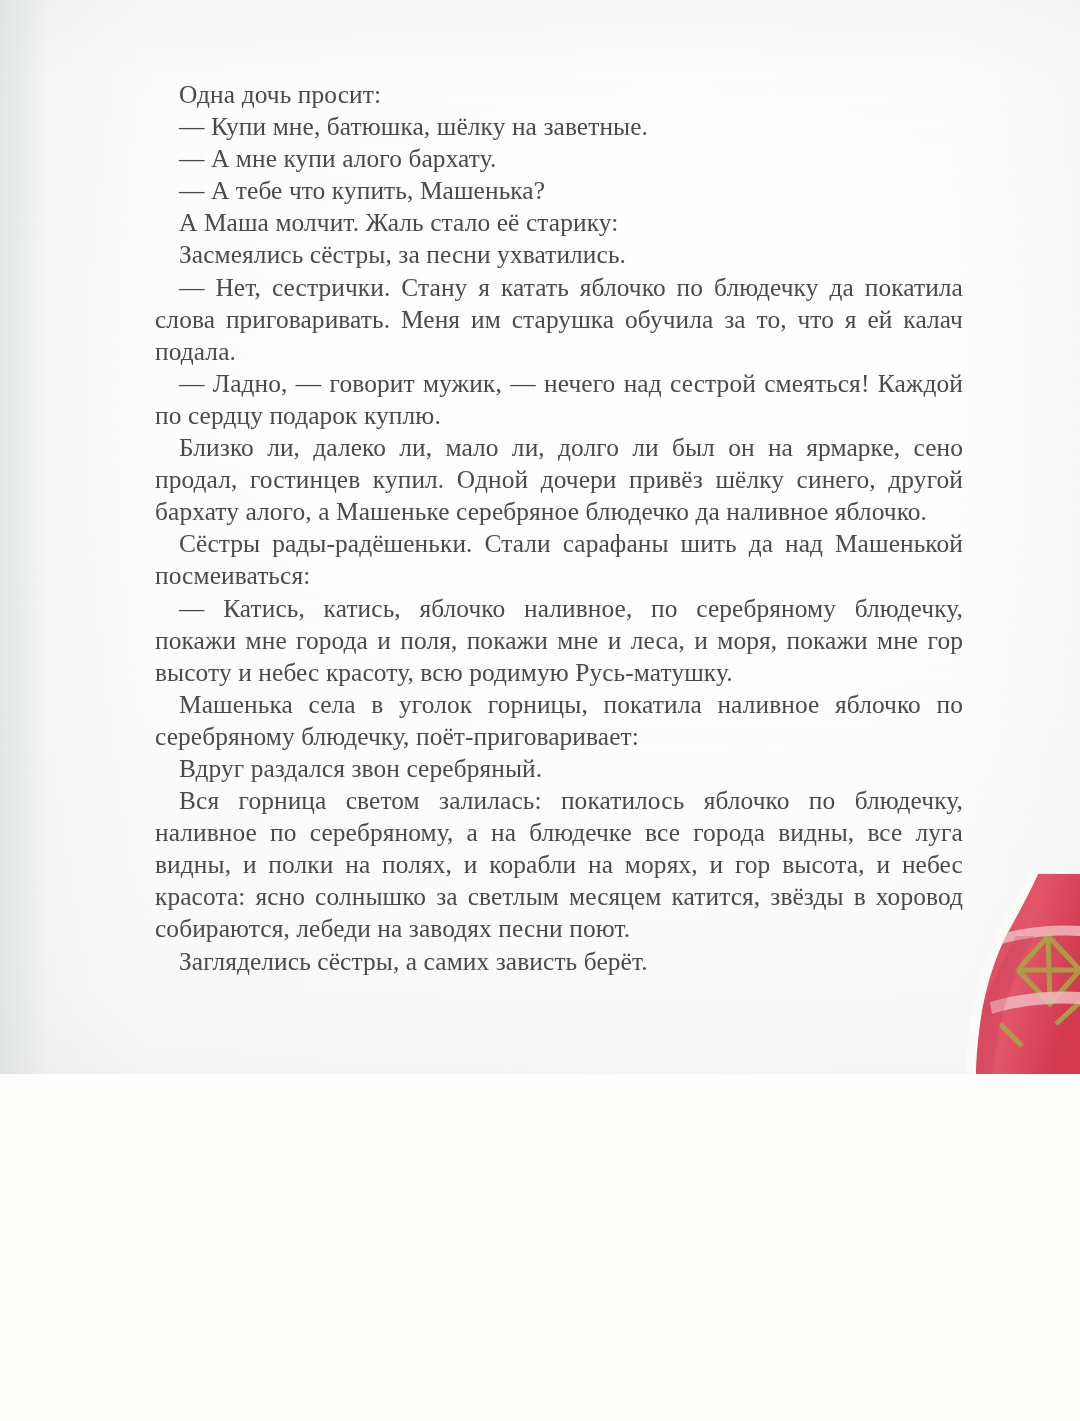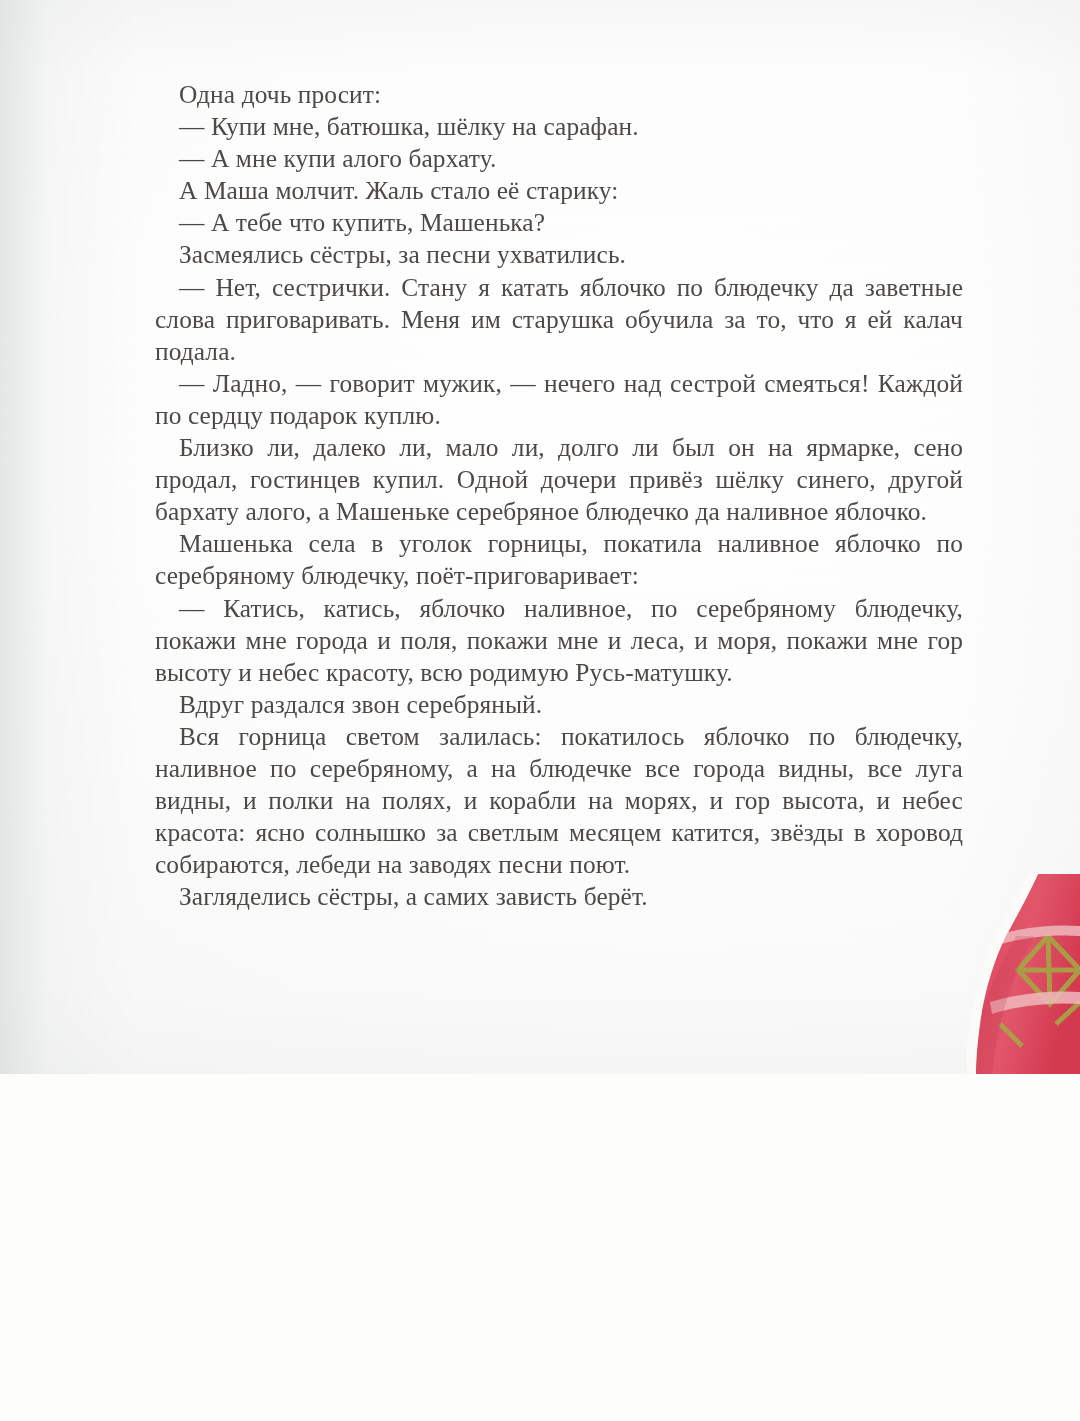--- a/index.html
+++ b/index.html
@@ -106,30 +106,31 @@
 </head>
 <body>
 
 <div id="page">
 
   <div id="page-shade"></div>
   <div id="page-grain"></div>
 
   <div id="text-block">
     <p class="short">Одна дочь просит:</p>
-    <p class="short">— Купи мне, батюшка, шёлку на сарафан.</p>
+    <p class="short">— Купи мне, батюшка, шёлку на заветные.</p>
     <p class="short">— А мне купи алого бархату.</p>
+    <p class="short">— А тебе что купить, Машенька?</p>
     <p class="short">А Маша молчит. Жаль стало её старику:</p>
-    <p class="short">— А тебе что купить, Машенька?</p>
     <p class="short">Засмеялись сёстры, за песни ухватились.</p>
-    <p>— Нет, сестрички. Стану я катать яблочко по блюдечку да заветные слова приговаривать. Меня им старушка обучила за то, что я ей калач подала.</p>
+    <p>— Нет, сестрички. Стану я катать яблочко по блюдечку да покатила слова приговаривать. Меня им старушка обучила за то, что я ей калач подала.</p>
     <p>— Ладно, — говорит мужик, — нечего над сестрой смеяться! Каждой по сердцу подарок куплю.</p>
     <p>Близко ли, далеко ли, мало ли, долго ли был он на ярмарке, сено продал, гостинцев купил. Одной дочери привёз шёлку синего, другой бархату алого, а Машеньке серебряное блюдечко да наливное яблочко.</p>
+    <p>Сёстры рады-радёшеньки. Стали сарафаны шить да над Машенькой посмеиваться:</p>
+    <p>— Катись, катись, яблочко наливное, по серебряному блюдечку, покажи мне города и поля, покажи мне и леса, и моря, покажи мне гор высоту и небес красоту, всю родимую Русь-матушку.</p>
     <p>Машенька села в уголок горницы, покатила наливное яблочко по серебряному блюдечку, поёт-приговаривает:</p>
-    <p>— Катись, катись, яблочко наливное, по серебряному блюдечку, покажи мне города и поля, покажи мне и леса, и моря, покажи мне гор высоту и небес красоту, всю родимую Русь-матушку.</p>
     <p class="short">Вдруг раздался звон серебряный.</p>
     <p>Вся горница светом залилась: покатилось яблочко по блюдечку, наливное по серебряному, а на блюдечке все города видны, все луга видны, и полки на полях, и корабли на морях, и гор высота, и небес красота: ясно солнышко за светлым месяцем катится, звёзды в хоровод собираются, лебеди на заводях песни поют.</p>
     <p class="short">Загляделись сёстры, а самих зависть берёт.</p>
   </div>
 
   <div id="ornament">
     <svg viewBox="0 0 300 100" xmlns="http://www.w3.org/2000/svg">
       <defs>
         <linearGradient id="arcL" x1="0" y1="0" x2="1" y2="0">
           <stop offset="0%" stop-color="#6f93bd"></stop>

